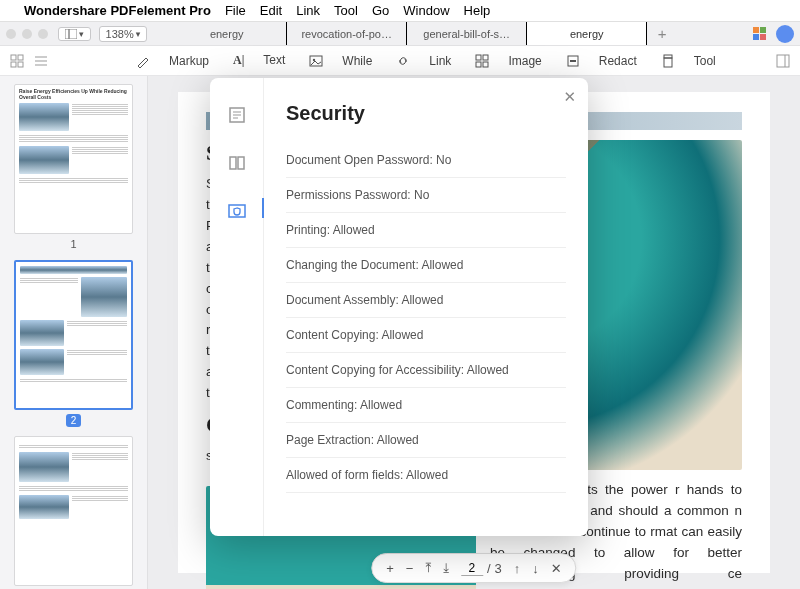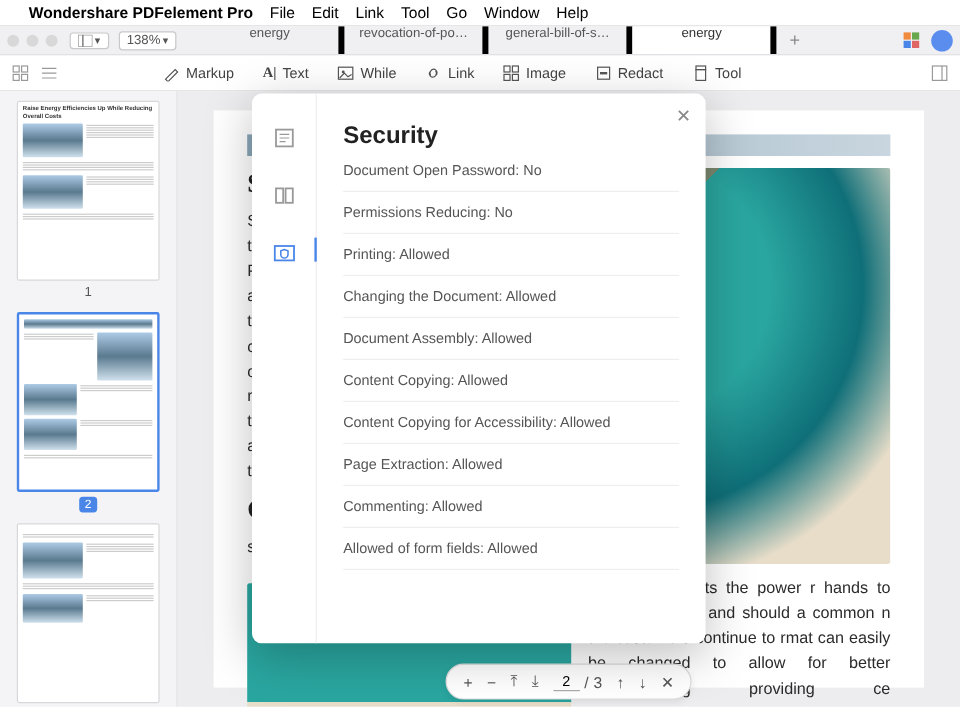--- a/index.html
+++ b/index.html
@@ -11,33 +11,33 @@
 .menubar .appname { font-weight: 600; }
 .menubar span { cursor: default; }
 
 
 .titlebar { height: 24px; background: #f0f0f2; display: flex; align-items: center; padding: 0 6px; position: relative; border-bottom: 1px solid #e2e2e4; }
 .traffic { display: flex; gap: 6px; margin-right: 10px; }
 .traffic .dot { width: 10px; height: 10px; border-radius: 50%; background: #d8d8d8; }
 .tb-icons { display: flex; align-items: center; gap: 8px; }
 .tb-box { border: 1px solid #c8c8ca; border-radius: 3px; padding: 1px 6px; font-size: 11px; color: #555; display: flex; align-items: center; gap: 2px; background: #fff; }
 .tabs { flex: 1; display: flex; align-items: stretch; height: 100%; margin-left: 20px; }
-.tab { flex: 0 0 120px; display: flex; align-items: flex-start; justify-content: center; font-size: 11px; color: #555; border-right: 5px solid #000000; }
+.tab { flex: 0 0 120px; display: flex; align-items: center; justify-content: center; font-size: 11px; color: #555; border-right: 1px solid #000000; }
 .tab.active { background: #fff; color: #333; }
 .addtab { width: 30px; display: flex; align-items: center; justify-content: center; color: #888; font-size: 15px; }
 .tb-right { display: flex; align-items: center; gap: 10px; margin-left: auto; }
 .grid4 { display: grid; grid-template-columns: 6px 6px; grid-template-rows: 6px 6px; gap: 1px; }
 .grid4 span { background: #f08a3c; }
 .grid4 span:nth-child(2){ background:#6aa84f;} .grid4 span:nth-child(3){background:#4a86e8;} .grid4 span:nth-child(4){background:#e06666;}
 .avatar { width: 18px; height: 18px; border-radius: 50%; background: #5b8def; }
 
 
 .toolbar { height: 30px; background: #fff; display: flex; align-items: center; padding: 0 10px; gap: 24px; border-bottom: 1px solid #e6e6e8; font-size: 12px; color: #444; }
 .toolbar .left-icons { display: flex; gap: 10px; color: #888; }
-.toolbar .grp { display: flex; align-items: center; gap: 5px; }
+.toolbar .grp { display: flex; gap: 19px; }
 .toolbar .grp svg, .toolbar .grp .ico { width: 14px; height: 14px; }
 .toolbar .spacer { flex: 1; }
 
 
 .main { display: flex; height: calc(589px - 22px - 24px - 30px); }
 .thumbs { width: 148px; background: #f4f4f6; border-right: 1px solid #e0e0e2; padding: 8px 14px; overflow: hidden; }
 .thumb { background: #fff; border: 1px solid #d8d8da; border-radius: 2px; margin-bottom: 4px; position: relative; padding: 4px; }
 .thumb.sel { border: 2px solid #4a86e8; }
 .thumb .ttitle { font-size: 5px; font-weight: 700; color: #333; line-height: 1.1; }
 .thumb .row { display: flex; gap: 3px; margin-top: 3px; }
@@ -65,21 +65,21 @@
 .botnav input { width: 22px; border: none; border-bottom: 1px solid #aaa; text-align: center; font-size: 12px; }
 
 
 .overlay { position: absolute; inset: 0; }
 .dialog { position: absolute; left: 210px; top: 78px; width: 378px; height: 458px; background: #fff; border-radius: 8px; box-shadow: 0 10px 40px rgba(0,0,0,.25); display: flex; }
 .dlg-side { width: 54px; border-right: 1px solid #eee; display: flex; flex-direction: column; align-items: center; padding-top: 26px; gap: 26px; position: relative; }
 .dlg-side .sico { width: 22px; height: 22px; color: #999; display:flex; align-items:center; justify-content:center; }
 .dlg-side .sico.active { color: #4a86e8; }
 .dlg-side .bar { position: absolute; left: 52px; width: 2px; height: 20px; background: #4a86e8; top: 120px; }
 .dlg-body { flex: 1; padding: 24px 22px 10px 22px; overflow: hidden; }
-.dlg-body h2 { font-size: 20px; font-weight: 600; color: #222; }
+.dlg-body h2 { font-size: 20px; font-weight: 600; margin-bottom: 18px; color: #222; }
 .secrow { font-size: 12px; color: #555; padding: 10px 0; border-bottom: 1px solid #eee; }
 .dlg-close { position: absolute; right: 12px; top: 10px; color: #888; font-size: 15px; cursor: pointer; }
 
 svg { display: block; }
 </style>
 </head>
 <body>
 
 <div class="menubar">
   <span class="apple"></span>
@@ -386,24 +386,24 @@
           <svg width="20" height="20" viewBox="0 0 20 20">
             <rect x="2" y="4" width="16" height="12" fill="none" stroke="currentColor" stroke-width="1.5"></rect>
             <path d="M10 7 L7 8 v3 a3 3 0 0 0 3 3 a3 3 0 0 0 3-3 v-3 Z" fill="none" stroke="currentColor" stroke-width="1.3"></path>
           </svg>
         </div>
       <div class="bar"></div>
     </div>
     <div class="dlg-body">
       <h2>Security</h2>
       <div class="secrow">Document Open Password: No</div>
-      <div class="secrow">Permissions Reducing: No</div>
+      <div class="secrow">Permissions Password: No</div>
       <div class="secrow">Printing: Allowed</div>
       <div class="secrow">Changing the Document: Allowed</div>
       <div class="secrow">Document Assembly: Allowed</div>
       <div class="secrow">Content Copying: Allowed</div>
       <div class="secrow">Content Copying for Accessibility: Allowed</div>
+      <div class="secrow">Commenting: Allowed</div>
       <div class="secrow">Page Extraction: Allowed</div>
-      <div class="secrow">Commenting: Allowed</div>
       <div class="secrow">Allowed of form fields: Allowed</div>
     </div>
   </div>
 </div>
 
 </body></html>

